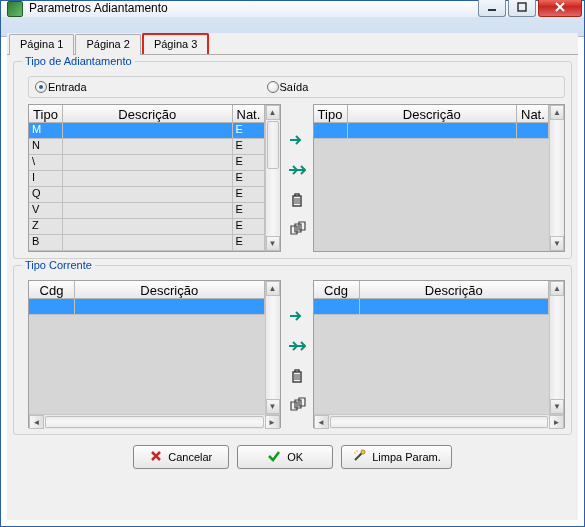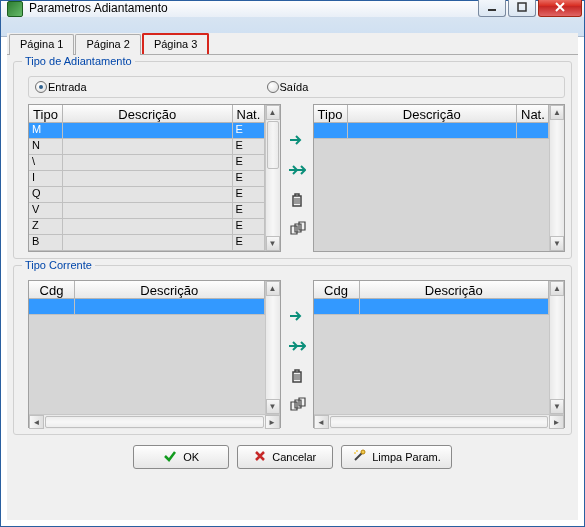--- a/index.html
+++ b/index.html
@@ -500,33 +500,33 @@
               <div class="hsbtn">►</div>
             </div>
           </div>
         </div>
       </div>
     </div>
 
     <div class="button-row">
       <div class="btn">
         <span>
+          <svg width="12" height="12">
+              <path d="M2 2 L10 10 M10 2 L2 10" stroke="#c62828" stroke-width="2.5"></path>
+            </svg>
+        </span>
+        <span>Cancelar</span>
+      </div>
+      <div class="btn">
+        <span>
           <svg width="14" height="14">
               <path d="M2 7 L6 11 L12 3" stroke="#129b1e" stroke-width="2.5" fill="none"></path>
             </svg>
         </span>
         <span>OK</span>
-      </div>
-      <div class="btn">
-        <span>
-          <svg width="12" height="12">
-              <path d="M2 2 L10 10 M10 2 L2 10" stroke="#c62828" stroke-width="2.5"></path>
-            </svg>
-        </span>
-        <span>Cancelar</span>
       </div>
       <div class="btn small">
         <span>
           <svg width="14" height="14">
               <path d="M3 11 L11 3" stroke="#444" stroke-width="2"></path>
               <circle cx="11" cy="3" r="2" fill="#f2c94c" stroke="#b8860b"></circle>
               <path d="M2 4 L4 4 M3 3 L3 5 M5 1 L5 3 M4 2 L6 2" stroke="#f2c94c" stroke-width="1"></path>
             </svg>
         </span>
         <span>Limpa Param.</span>

